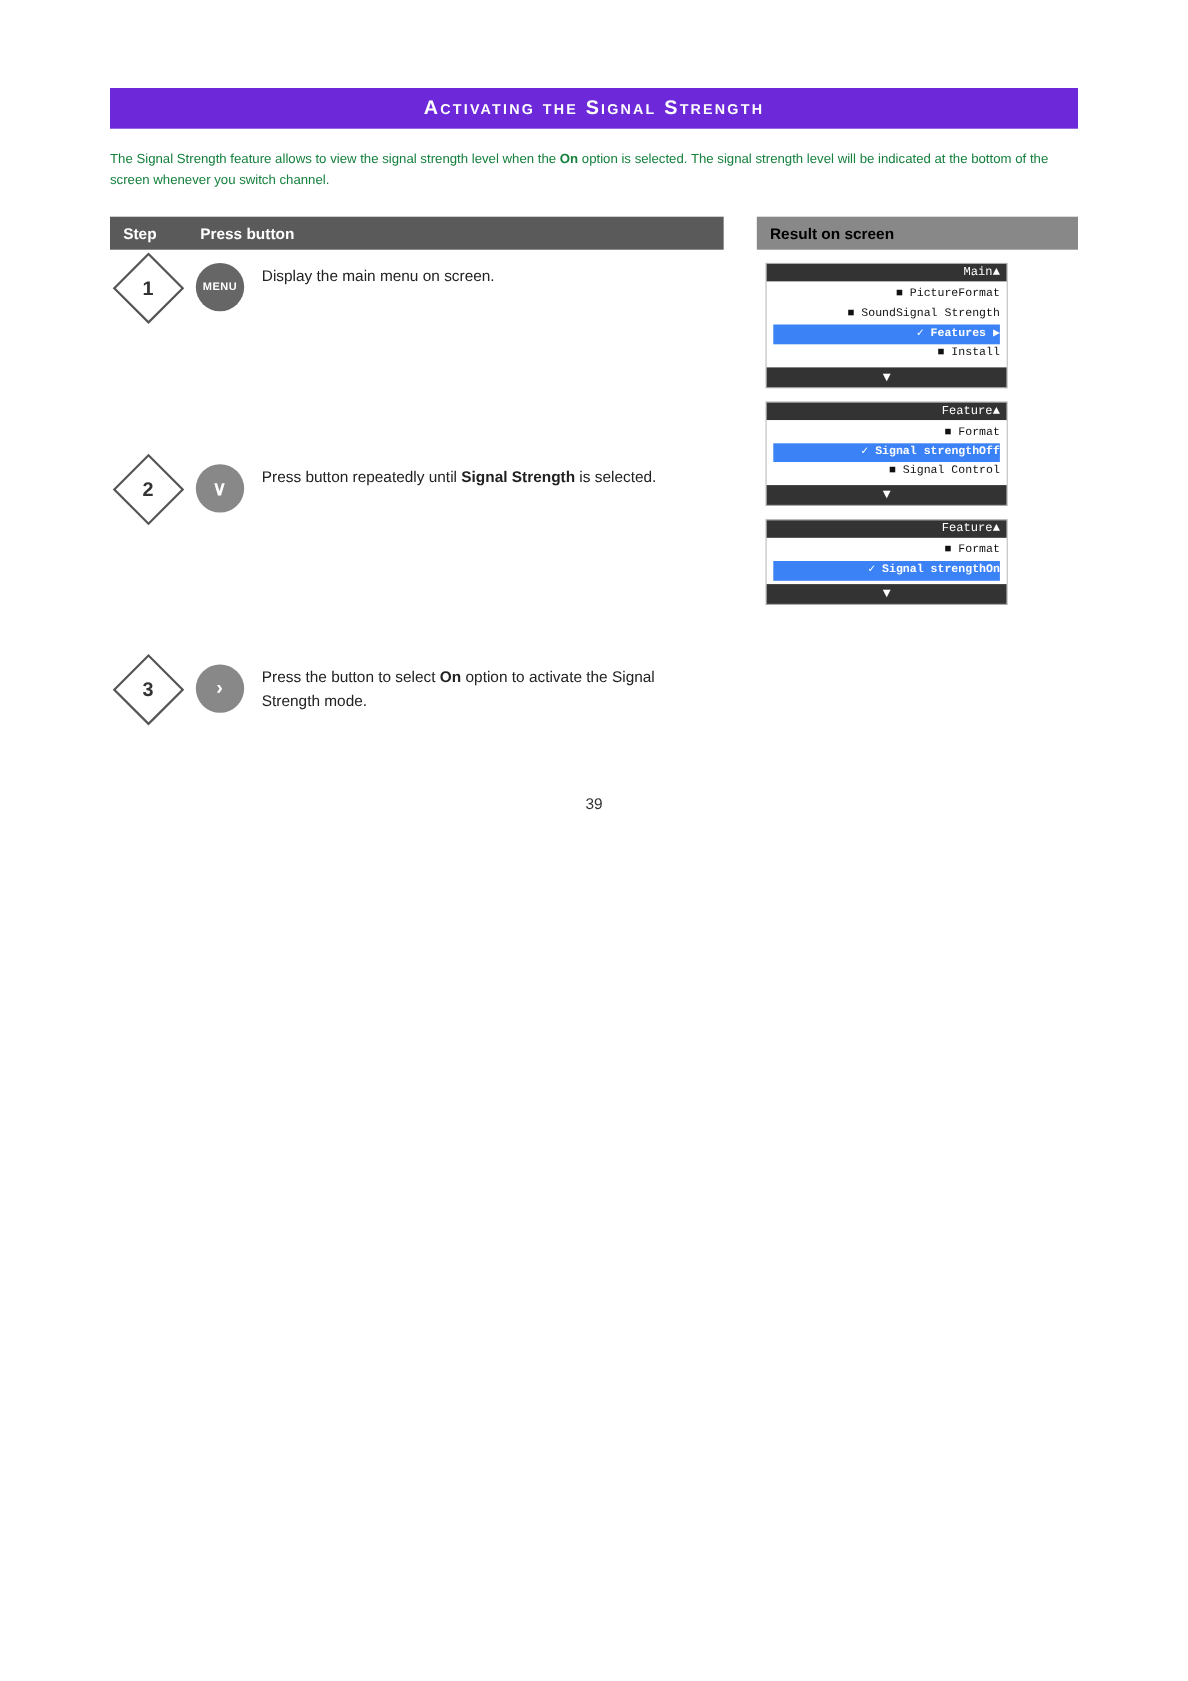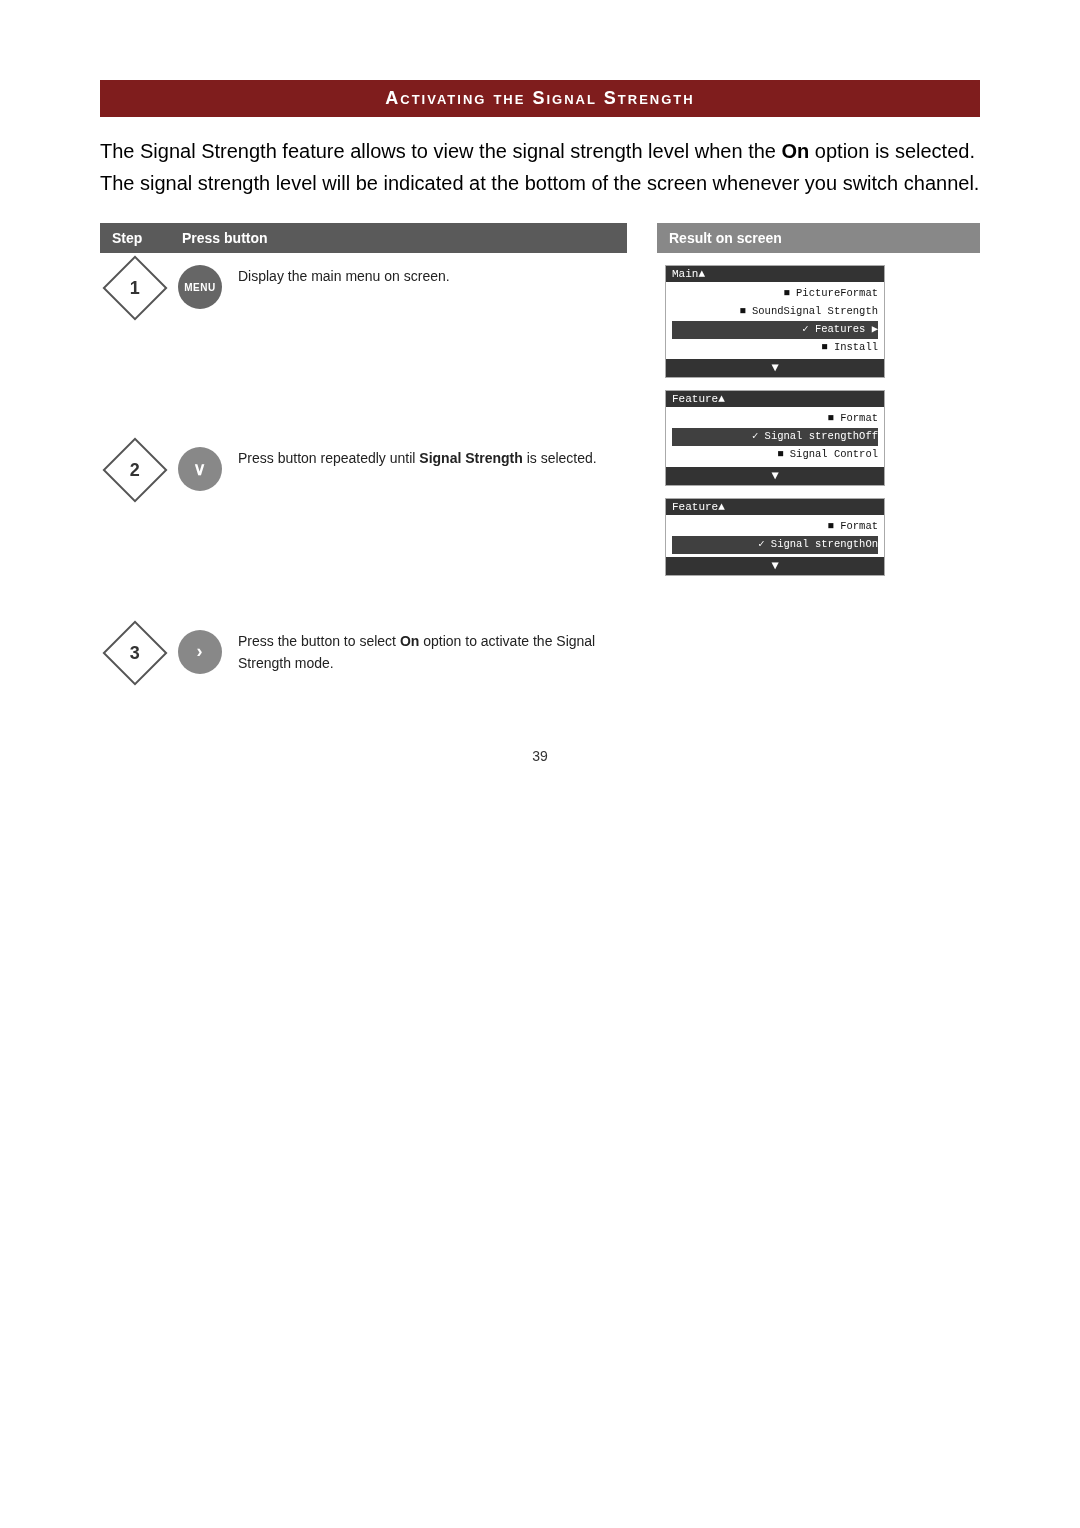--- a/index.html
+++ b/index.html
@@ -6,35 +6,35 @@
     body {
       background: #ffffff;
       font-family: Arial, sans-serif;
       width: 1080px;
       min-height: 1528px;
       padding: 80px 100px;
       color: #222;
     }
 
     .page-title-bar {
-      background: #7f1d1d;
+      background: #6d28d9;
       color: #ffffff;
       text-align: center;
       padding: 8px 20px;
       margin-bottom: 18px;
       font-size: 17px;
       font-weight: bold;
       letter-spacing: 1px;
     }
 
     .intro-text {
-      font-size: 20px;
+      font-size: 12px;
       line-height: 1.6;
       margin-bottom: 24px;
-      color: #000000;
+      color: #15803d;
     }
     .intro-text strong {
       font-weight: bold;
     }
 
     
     .steps-table {
       width: 100%;
       border-collapse: collapse;
       margin-bottom: 40px;
@@ -57,22 +57,22 @@
       background: #5a5a5a;
       color: #fff;
       width: 200px;
     }
     .th-spacer {
       width: 30px;
       background: #fff;
     }
     .th-result {
       background: #888;
-      color: #ffffff;
-      width: 323px;
+      color: #000000;
+      width: 292px;
       text-align: right;
     }
 
     
     .steps-table tbody tr td {
       vertical-align: top;
       padding: 12px 8px;
       font-size: 14px;
     }
 
@@ -143,21 +143,21 @@
     .tv-menu-block {
       margin-bottom: 6px;
     }
 
     .tv-menu-header {
       background: #333;
       color: #fff;
       padding: 2px 6px;
       font-size: 11px;
       display: flex;
-      justify-content: flex-start;
+      justify-content: flex-end;
       align-items: center;
     }
 
     .tv-menu-body {
       padding: 3px 6px 3px 6px;
       background: #fff;
       font-size: 10.5px;
       color: #111;
       line-height: 1.7;
     }
@@ -168,22 +168,23 @@
       text-align: center;
       padding: 2px 0;
       font-size: 12px;
     }
 
     .tv-menu-row {
       display: flex;
       justify-content: flex-end;
     }
     .tv-menu-row.highlighted {
-      background: #404040;
-      color: #fff;
+      background: #3b82f6;
+      color: #fff;
+      font-weight: bold;
     }
 
     .result-col {
       vertical-align: top;
       padding-left: 20px;
     }
 
     .steps-table tbody tr {
       border-bottom: none;
     }

